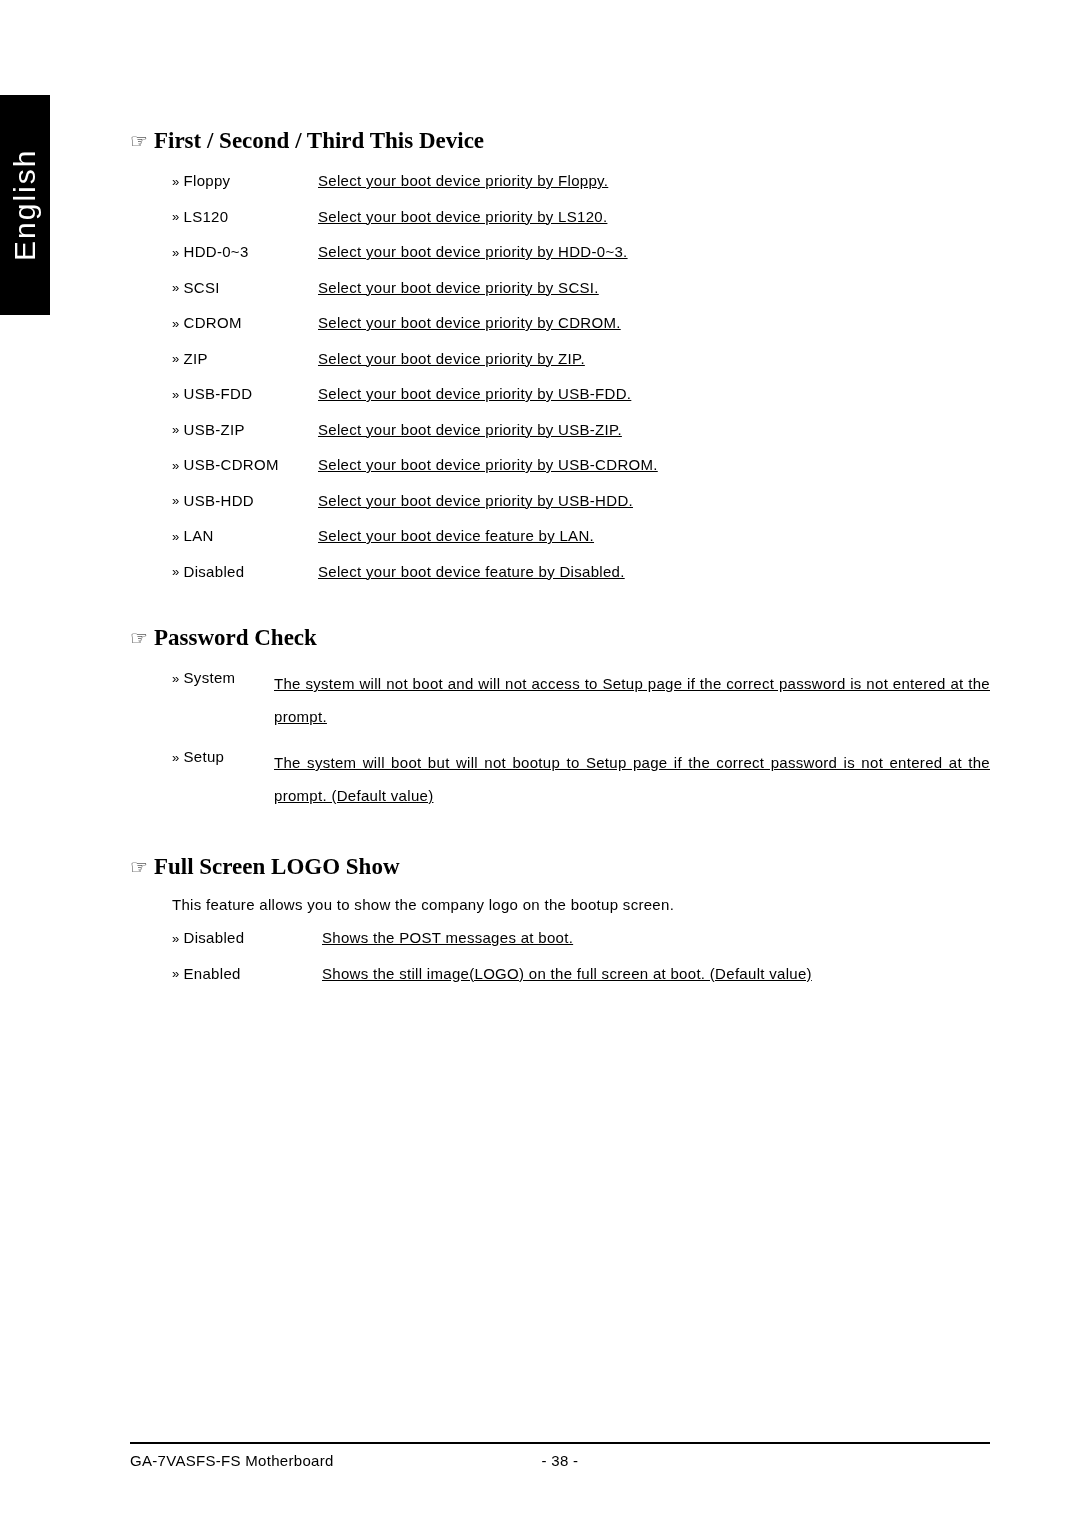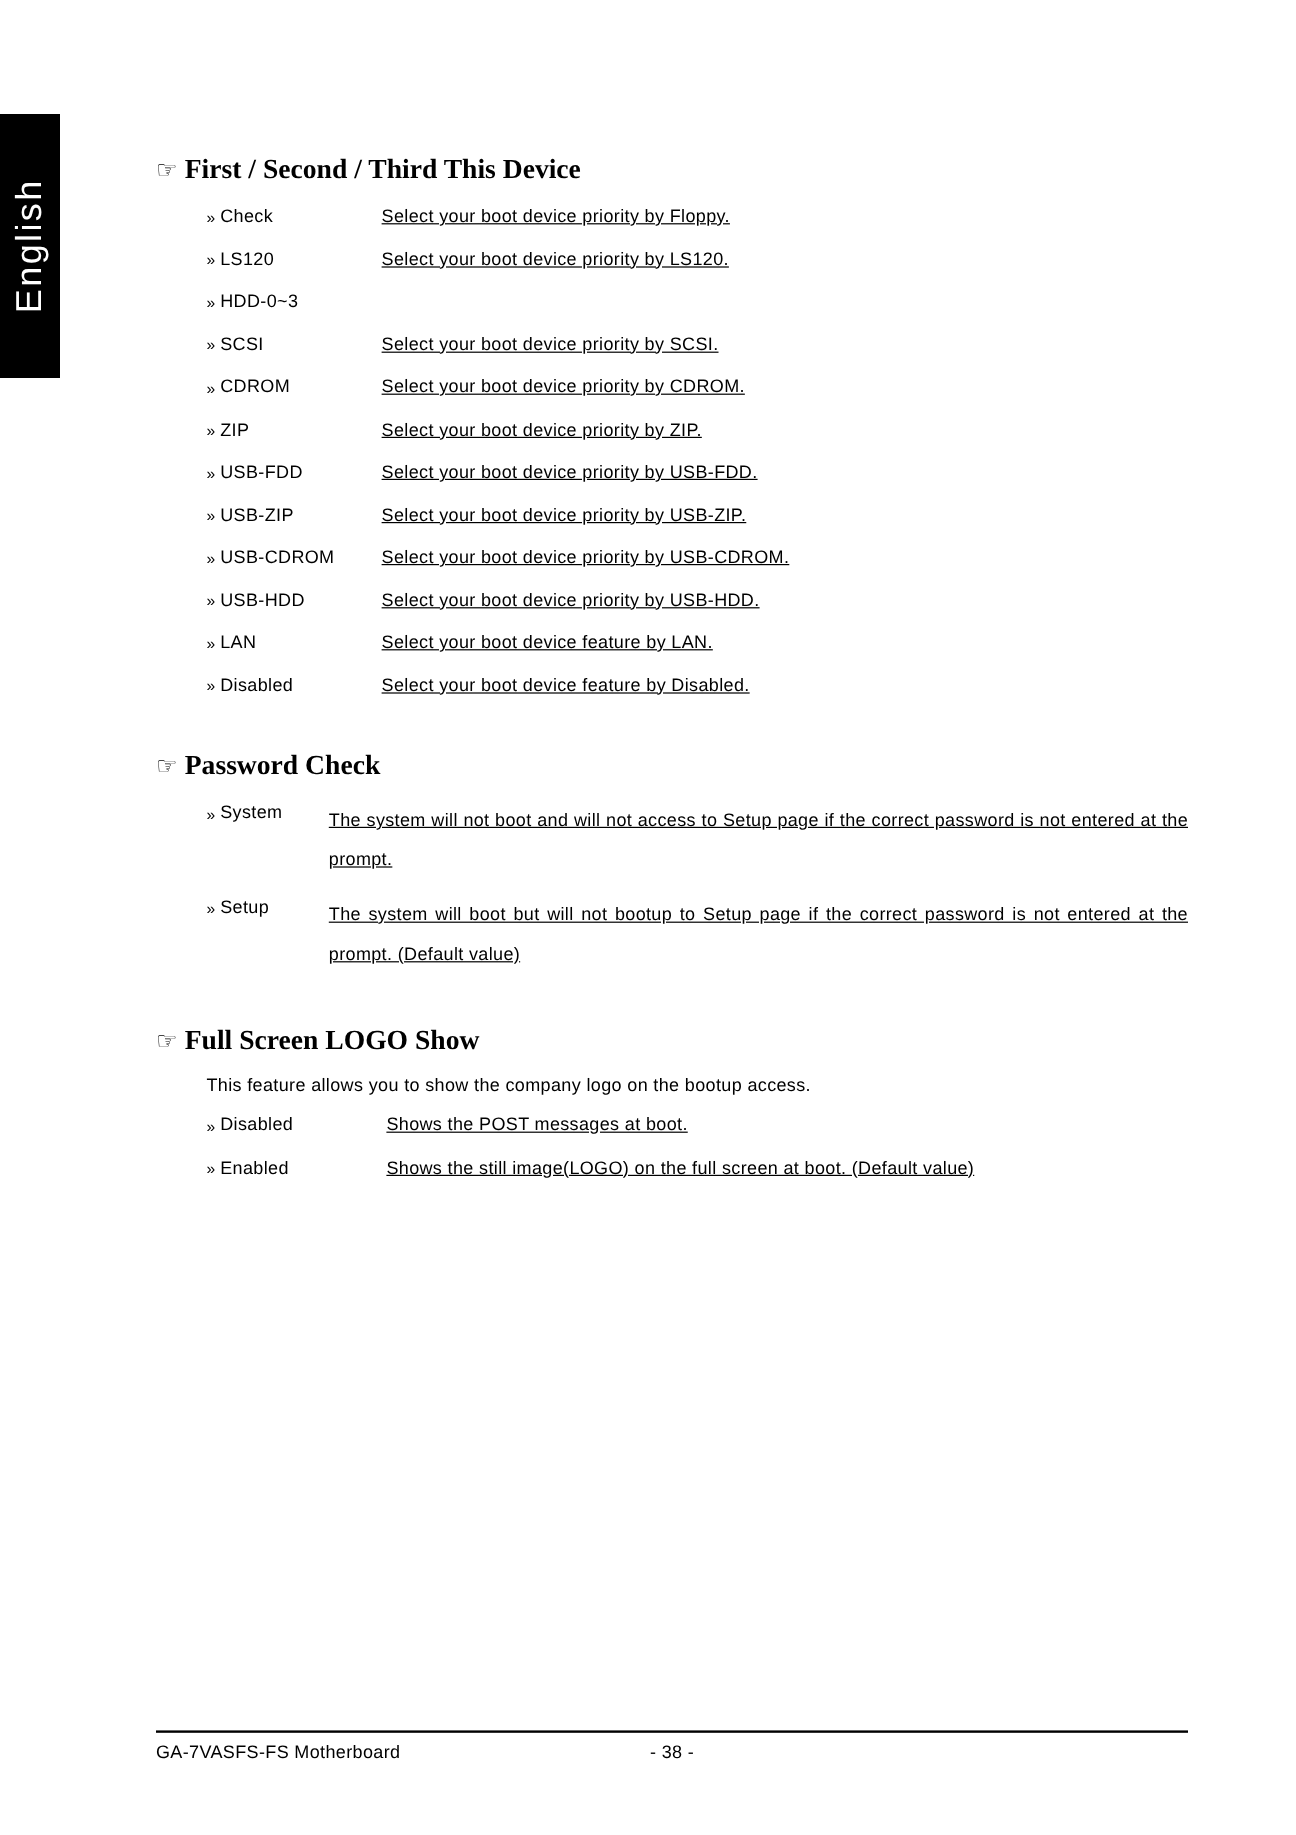--- a/index.html
+++ b/index.html
@@ -125,36 +125,37 @@
 <div class="content">
 
   <div class="section-block">
     <div class="section-title">
       <span class="hand">☞</span>
       <span>First / Second / Third This Device</span>
     </div>
     <div class="option-row">
         <div class="option-label">
           <span class="arrow">»</span>
-          <span>Check</span>
+          <span>Floppy</span>
         </div>
         <div class="option-desc">Select your boot device priority by Floppy.</div>
       </div>
     <div class="option-row">
         <div class="option-label">
           <span class="arrow">»</span>
           <span>LS120</span>
         </div>
         <div class="option-desc">Select your boot device priority by LS120.</div>
       </div>
     <div class="option-row">
         <div class="option-label">
           <span class="arrow">»</span>
           <span>HDD-0~3</span>
         </div>
+        <div class="option-desc">Select your boot device priority by HDD-0~3.</div>
       </div>
     <div class="option-row">
         <div class="option-label">
           <span class="arrow">»</span>
           <span>SCSI</span>
         </div>
         <div class="option-desc">Select your boot device priority by SCSI.</div>
       </div>
     <div class="option-row">
         <div class="option-label">
@@ -233,21 +234,21 @@
         </div>
         <div class="option-desc multiline">The system will boot but will not bootup to Setup page if the correct password is not entered at the prompt. (Default value)</div>
       </div>
   </div>
 
   <div class="section-block">
     <div class="section-title">
       <span class="hand">☞</span>
       <span>Full Screen LOGO Show</span>
     </div>
-    <div class="desc-line">This feature allows you to show the company logo on the bootup access.</div>
+    <div class="desc-line">This feature allows you to show the company logo on the bootup screen.</div>
     <div class="option-row option-row-indent">
         <div class="option-label">
           <span class="arrow">»</span>
           <span>Disabled</span>
         </div>
         <div class="option-desc">Shows the POST messages at boot.</div>
       </div>
     <div class="option-row option-row-indent">
         <div class="option-label">
           <span class="arrow">»</span>

